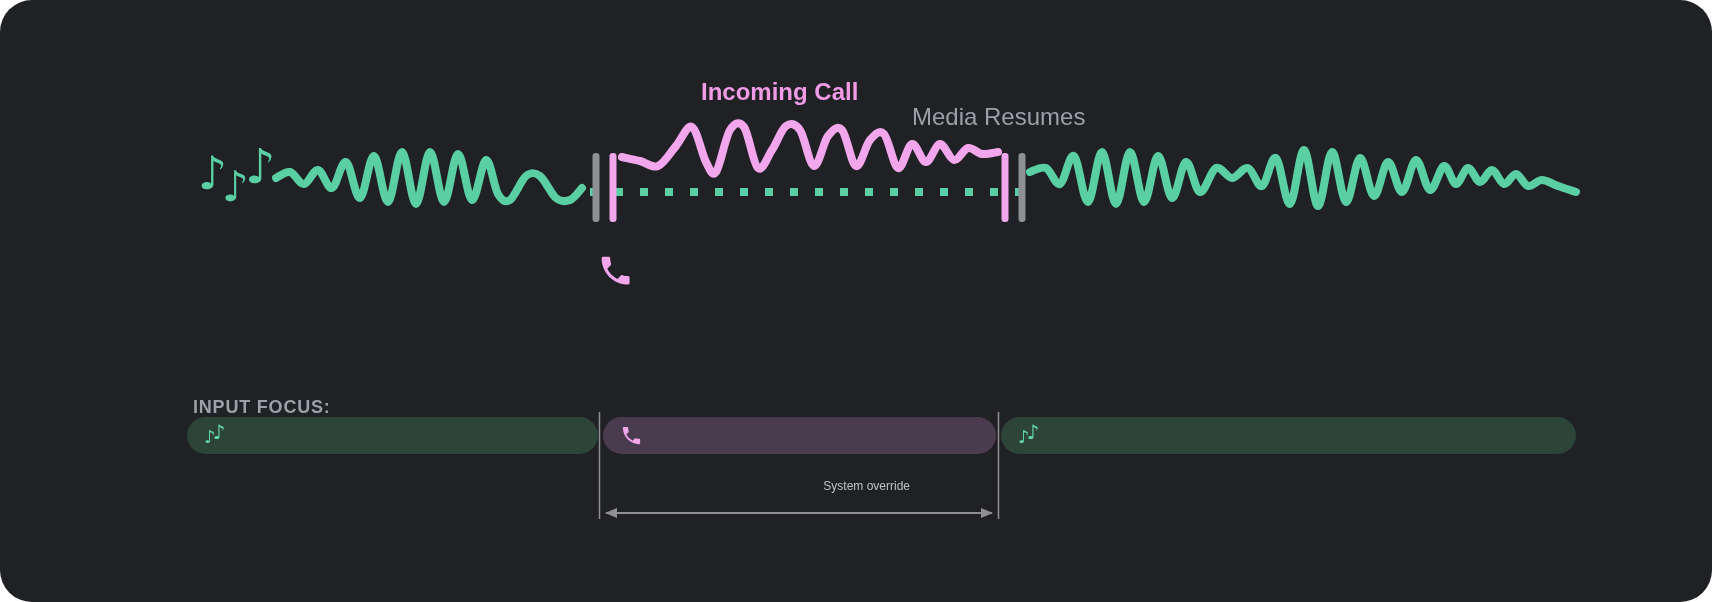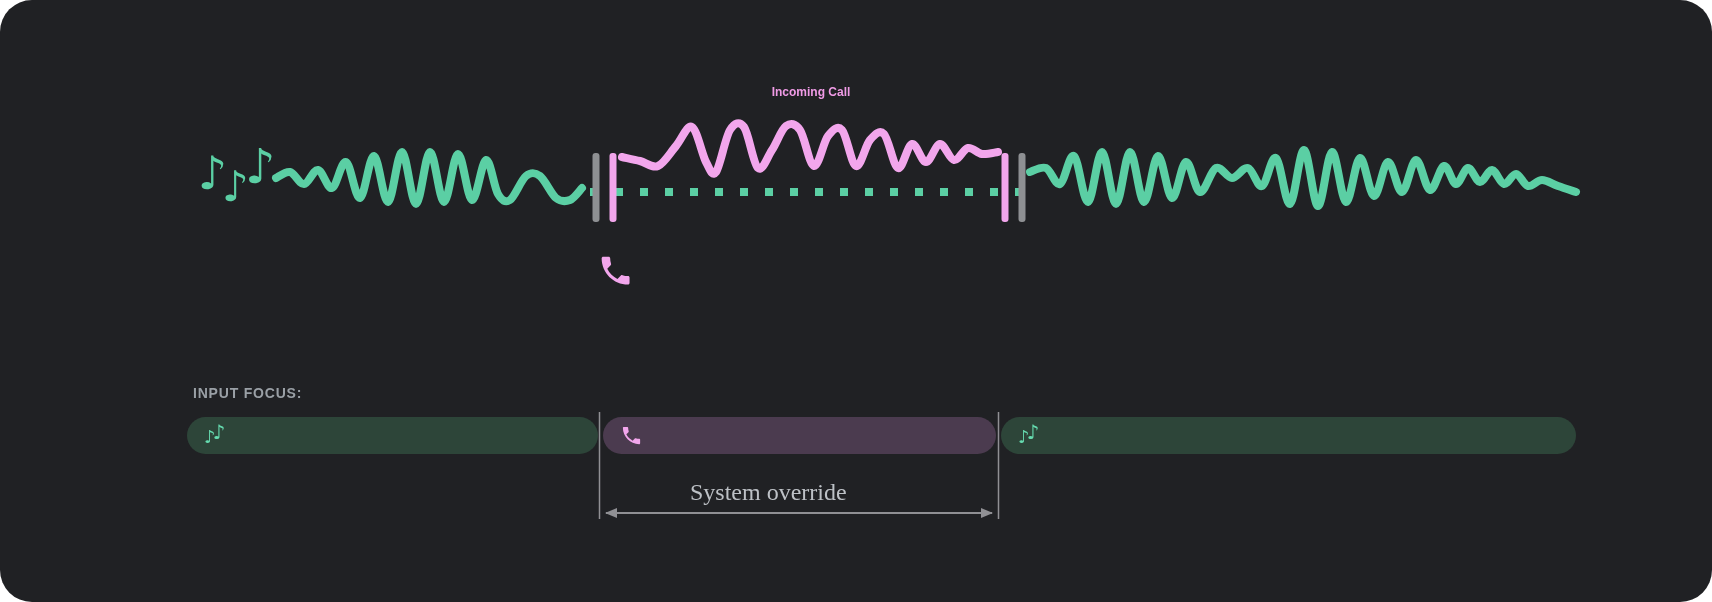--- a/index.html
+++ b/index.html
@@ -26,22 +26,21 @@
     left: 0; top: 0;
     width: 1712px;
     height: 602px;
     z-index: 1;
     pointer-events: none;
   }
   
   .tl-label {
     position: absolute;
     width: 220px;
-    text-align: center;
-    font-size: 12px;
+    font-size: 24px;
     line-height: 22px;
     font-weight: 500;
     color: var(--label-gray, #9aa0a6);
     z-index: 2;
   }
   .tl-label.pauses   { left: 486px; top: 106px; }
   .tl-label.resumes  { left: 912px; top: 106px; }
   .tl-label.incoming {
     left: 701px; top: 81px;
     font-weight: 700;
@@ -56,22 +55,22 @@
     color: var(--media-green, #5bcfa4);
     font-family: "DejaVu Sans", sans-serif;
   }
   .big-notes span { position: absolute; line-height: 1; }
   .big-notes .n1 { left: 0;    top: 12px; font-size: 46px; }
   .big-notes .n2 { left: 24px; top: 28px; font-size: 42px; }
   .big-notes .n3 { left: 47px; top: 4px;  font-size: 48px; }
   
   .input-focus-heading {
     position: absolute;
-    left: 193px; top: 385px;
-    font-size: 14px;
+    left: 193px; top: 397px;
+    font-size: 18px;
     font-weight: 700;
     letter-spacing: 0.8px;
     color: var(--label-gray, #9aa0a6);
     z-index: 2;
   }
   .segment {
     position: absolute;
     top: 417px;
     height: 37px;
     border-radius: 19px;
@@ -91,26 +90,25 @@
     display: flex;
     align-items: flex-end;
   }
   .seg-notes .m1 { font-size: 18px; line-height: 1; }
   .seg-notes .m2 { font-size: 20px; line-height: 1; margin-left: -3px; transform: translateY(-4px); }
   .seg-phone svg { display: block; }
   .system-override-label {
     position: absolute;
     left: 690px; top: 479px;
     width: 220px;
-    text-align: left;
-    font-size: 24px;
+    text-align: right;
+    font-size: 12px;
     font-weight: 400;
     color: var(--override-text-gray, #bdc1c6);
     z-index: 2;
-    font-family: Liberation Serif, serif;
   }
 </style>
 </head>
 <body style="background: rgb(255, 255, 255);">
 
 <div class="stage">
   <div class="card"></div>
 
   <svg class="overlay-svg" viewBox="0 0 1712 602" xmlns="http://www.w3.org/2000/svg">
     <defs>
@@ -137,20 +135,21 @@
       <path style="fill: var(--call-pink, #f2a6ec);" d="M6.62 10.79c1.44 2.83 3.76 5.14 6.59 6.59l2.2-2.21c.27-.27.67-.36 1.02-.24 1.12.37 2.33.57 3.57.57.55 0 1 .45 1 1V20c0 .55-.45 1-1 1-9.39 0-17-7.61-17-17 0-.55.45-1 1-1h3.5c.55 0 1 .45 1 1 0 1.25.2 2.45.57 3.57.11.35.03.74-.25 1.02l-2.2 2.2z"></path>
     </g>
 
     <line x1="599.5" y1="412" x2="599.5" y2="519" style="stroke: var(--guide-gray, #909094);" stroke-width="1.5"></line>
     <line x1="998.5" y1="412" x2="998.5" y2="519" style="stroke: var(--guide-gray, #909094);" stroke-width="1.5"></line>
 
     <line x1="606" y1="513" x2="992" y2="513" style="stroke: var(--guide-gray, #909094);" stroke-width="2" marker-start="url(#arrow-start)" marker-end="url(#arrow-end)"></line>
   </svg>
 
   <div class="tl-label incoming">Incoming Call</div>
+  <div class="tl-label resumes">Media Resumes</div>
 
   <div class="big-notes">
     <span class="n1">♪</span>
     <span class="n2">♪</span>
     <span class="n3">♪</span>
   </div>
 
   <div class="input-focus-heading">INPUT FOCUS:</div>
 
   <div class="segment media s1">

